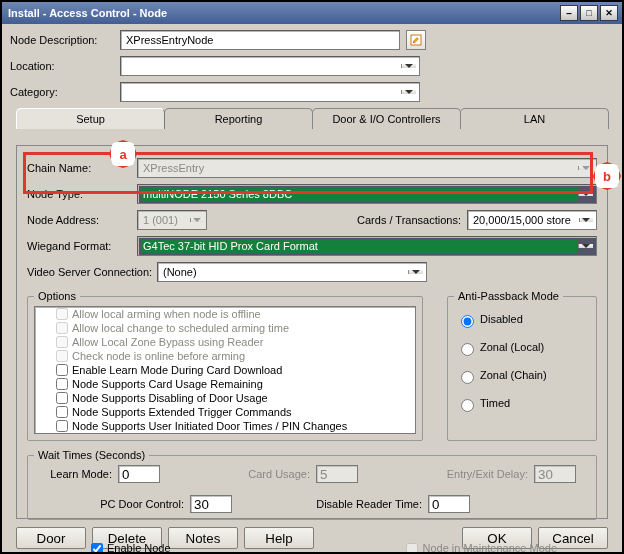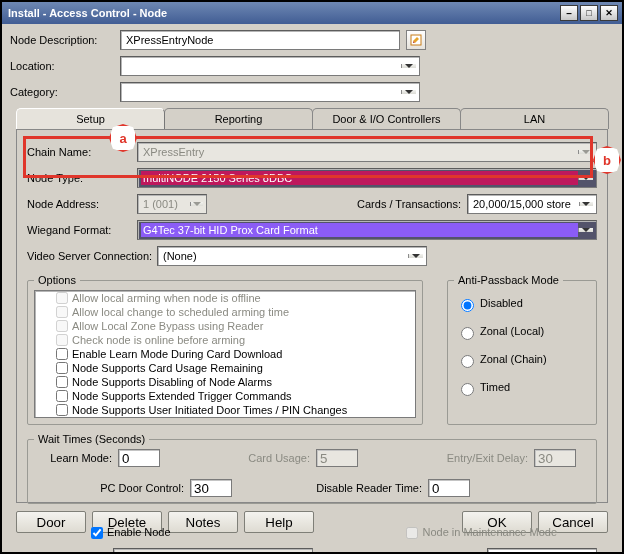--- a/index.html
+++ b/index.html
@@ -84,21 +84,21 @@
     border:1px solid #808080;
     background:linear-gradient(#fefefe,#e6e3dc);
     margin-left:6px;
     display:flex; align-items:center; justify-content:center;
   }
 
   
   .tabs {
     display:flex;
     border: none;
-    margin: 2px 6px 0 6px;
+    margin: 2px 6px 16px 6px;
   }
   .tab {
     flex:1;
     text-align:center;
     padding: 4px 2px;
     background:#d4d0c8;
     border:1px solid #888;
     border-bottom:none;
     border-radius: 5px 5px 0 0;
     margin-right:-1px;
@@ -243,21 +243,21 @@
       <span class="lbl">Chain Name:</span>
       <div class="sunken input combo disabled" style="background:#e8e6e0;">
         <input type="text" disabled="" value="XPressEntry" style="">
         <span class="arrowbtn"></span>
       </div>
     </div>
 
     <div class="row">
       <span class="lbl">Node Type:</span>
       <div class="sunken input combo dark" style="background:#53536a;">
-        <input type="text" style="color: rgb(255, 255, 255); background: #be185d;" value="multiNODE 2150 Series 8DBC">
+        <input type="text" style="color: rgb(255, 255, 255); background: #15803d;" value="multiNODE 2150 Series 8DBC">
         <span class="arrowbtn"></span>
       </div>
     </div>
 
     <div class="row">
       <span class="lbl">Node Address:</span>
       <div class="sunken combo disabled" style="width:70px;background:#e8e6e0">
         <input type="text" disabled="" value="1 (001)" style="">
         <span class="arrowbtn"></span>
       </div>
@@ -265,21 +265,21 @@
       <span class="lbl" style="width:auto; margin-right:6px;">Cards / Transactions:</span>
       <div class="sunken combo" style="width:130px">
         <input type="text" value="20,000/15,000 store" style="">
         <span class="arrowbtn"></span>
       </div>
     </div>
 
     <div class="row">
       <span class="lbl">Wiegand Format:</span>
       <div class="sunken input combo dark" style="background:#53536a;">
-        <input type="text" style="color: rgb(255, 255, 255); background: #8b5cf6;" value="G4Tec 37-bit HID Prox Card Format">
+        <input type="text" style="color: rgb(255, 255, 255); background: #15803d;" value="G4Tec 37-bit HID Prox Card Format">
         <span class="arrowbtn"></span>
       </div>
     </div>
 
     <div class="row" style="margin-bottom:8px;">
       <span class="lbl" style="width:130px">Video Server Connection:</span>
       <div class="sunken combo" style="width:270px">
         <input type="text" value="(None)" style="">
         <span class="arrowbtn"></span>
       </div>
@@ -308,21 +308,21 @@
           <label class="item">
               <input class="chk" type="checkbox" style="">
               <span>Enable Learn Mode During Card Download</span>
             </label>
           <label class="item">
               <input class="chk" type="checkbox" style="">
               <span>Node Supports Card Usage Remaining</span>
             </label>
           <label class="item">
               <input class="chk" type="checkbox" style="">
-              <span>Node Supports Disabling of Node Alarms</span>
+              <span>Node Supports Disabling of Door Usage</span>
             </label>
           <label class="item">
               <input class="chk" type="checkbox" style="">
               <span>Node Supports Extended Trigger Commands</span>
             </label>
           <label class="item">
               <input class="chk" type="checkbox" style="">
               <span>Node Supports User Initiated Door Times / PIN Changes</span>
             </label>
           <label class="item">

